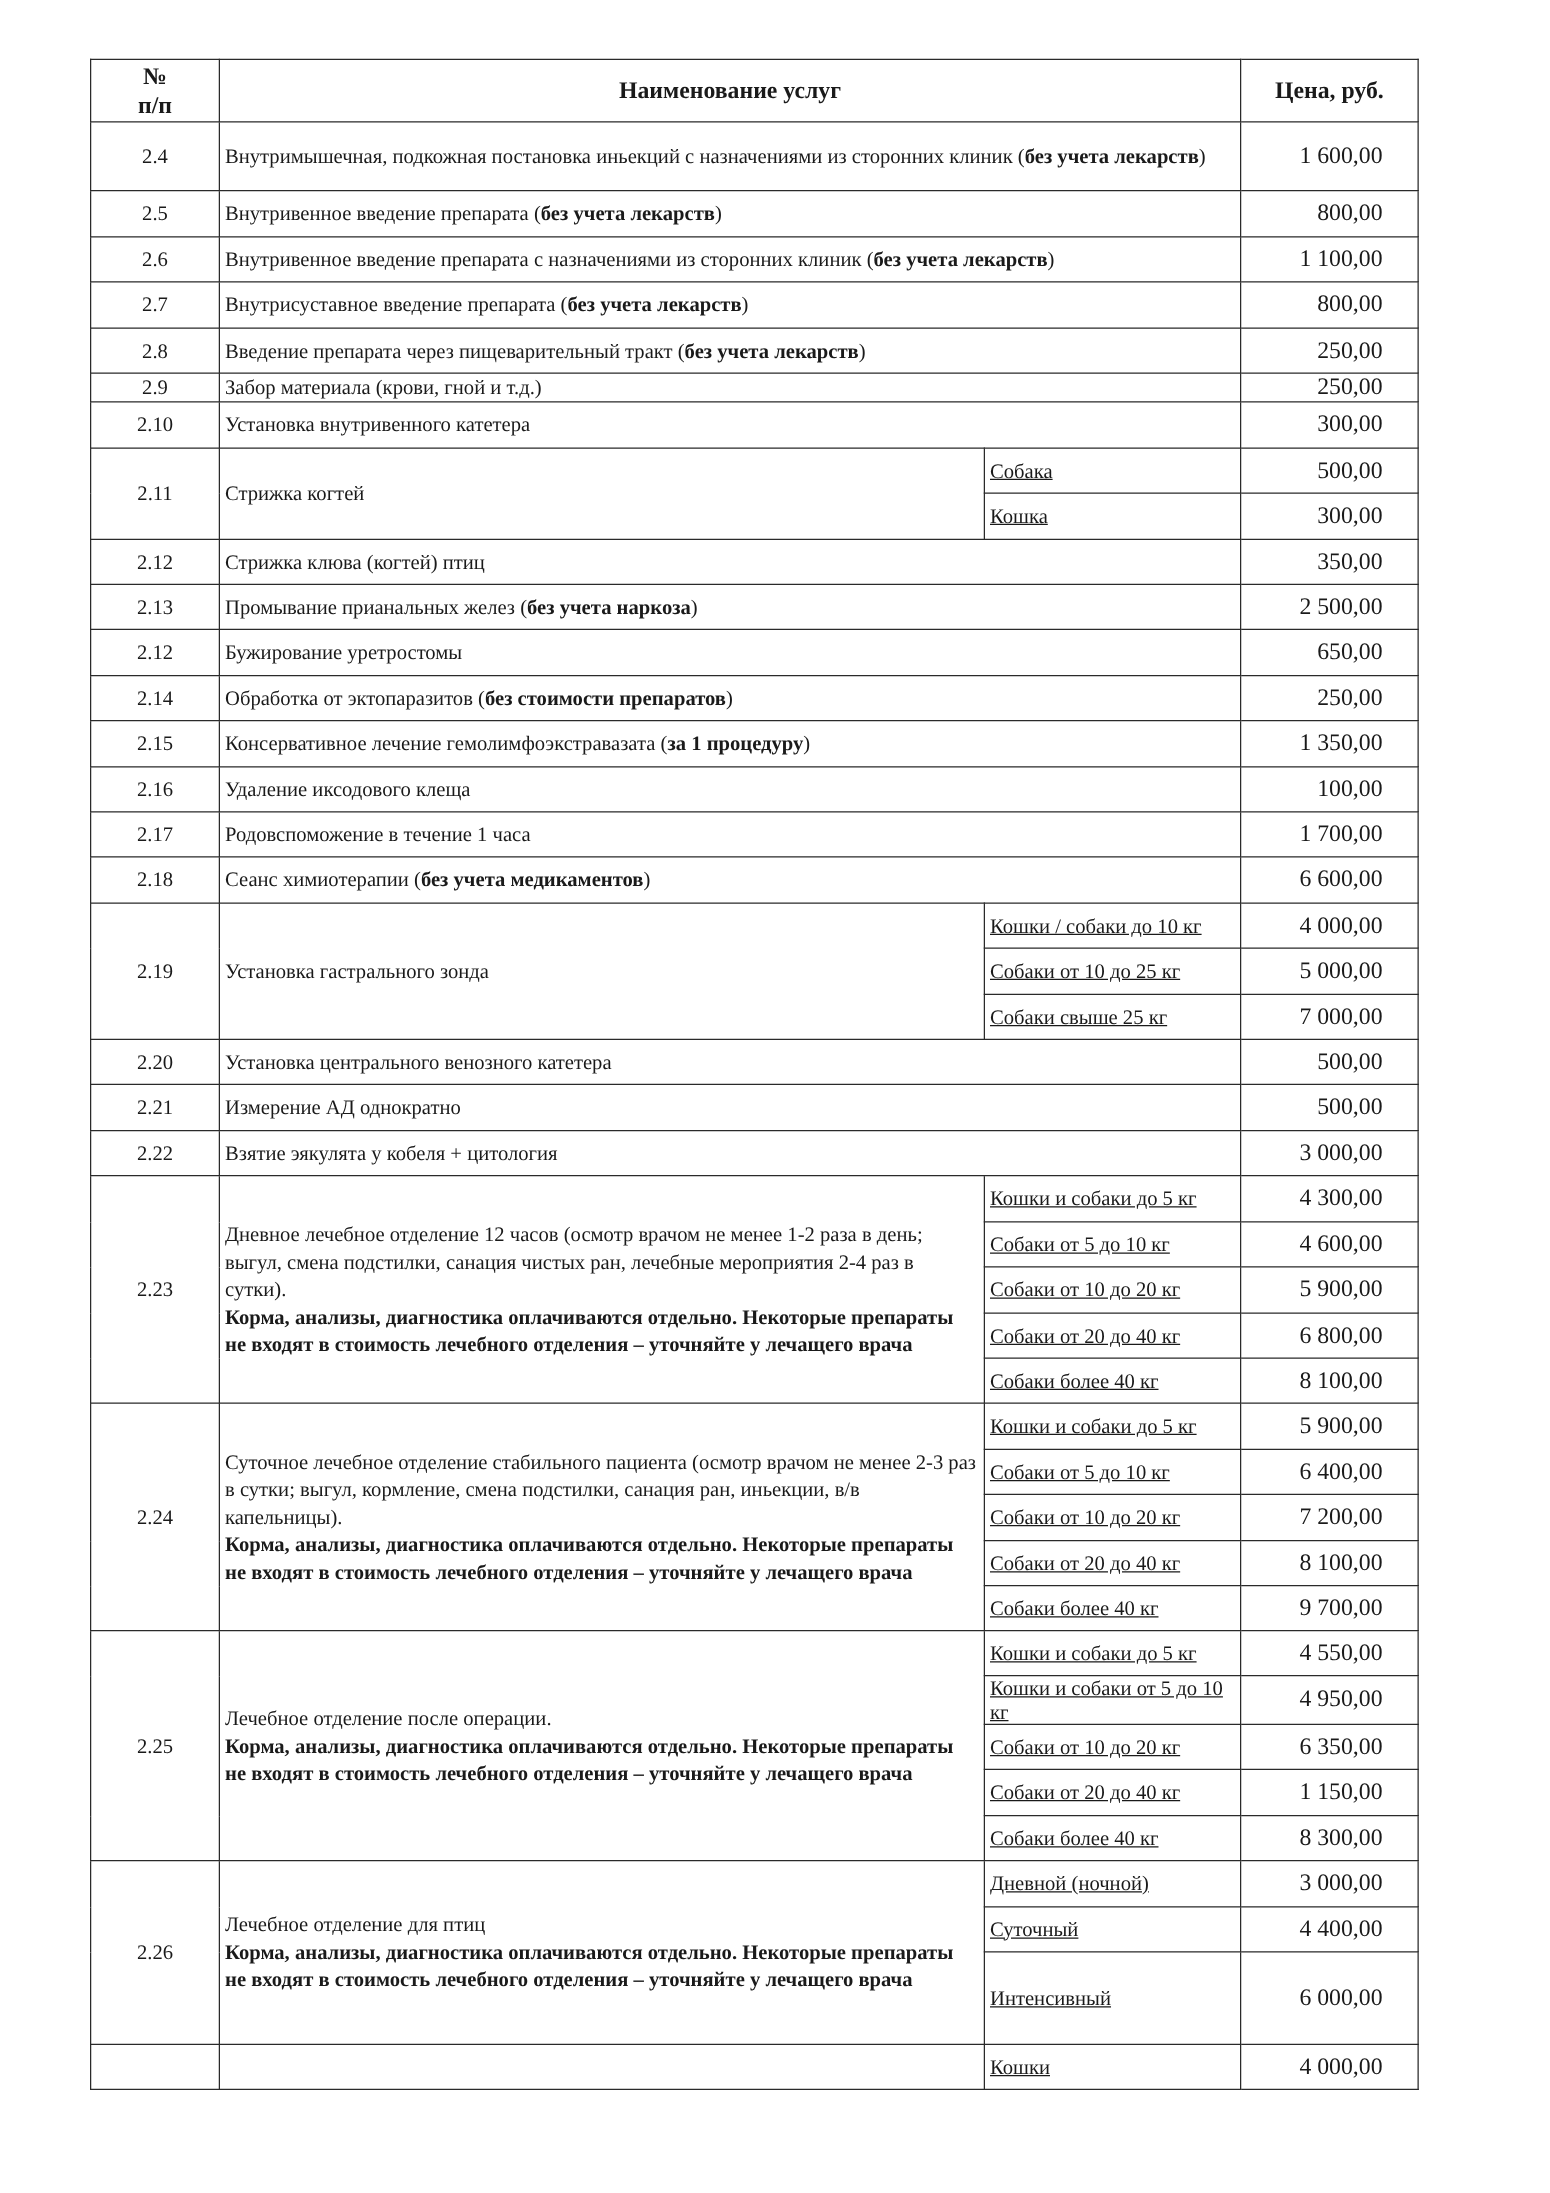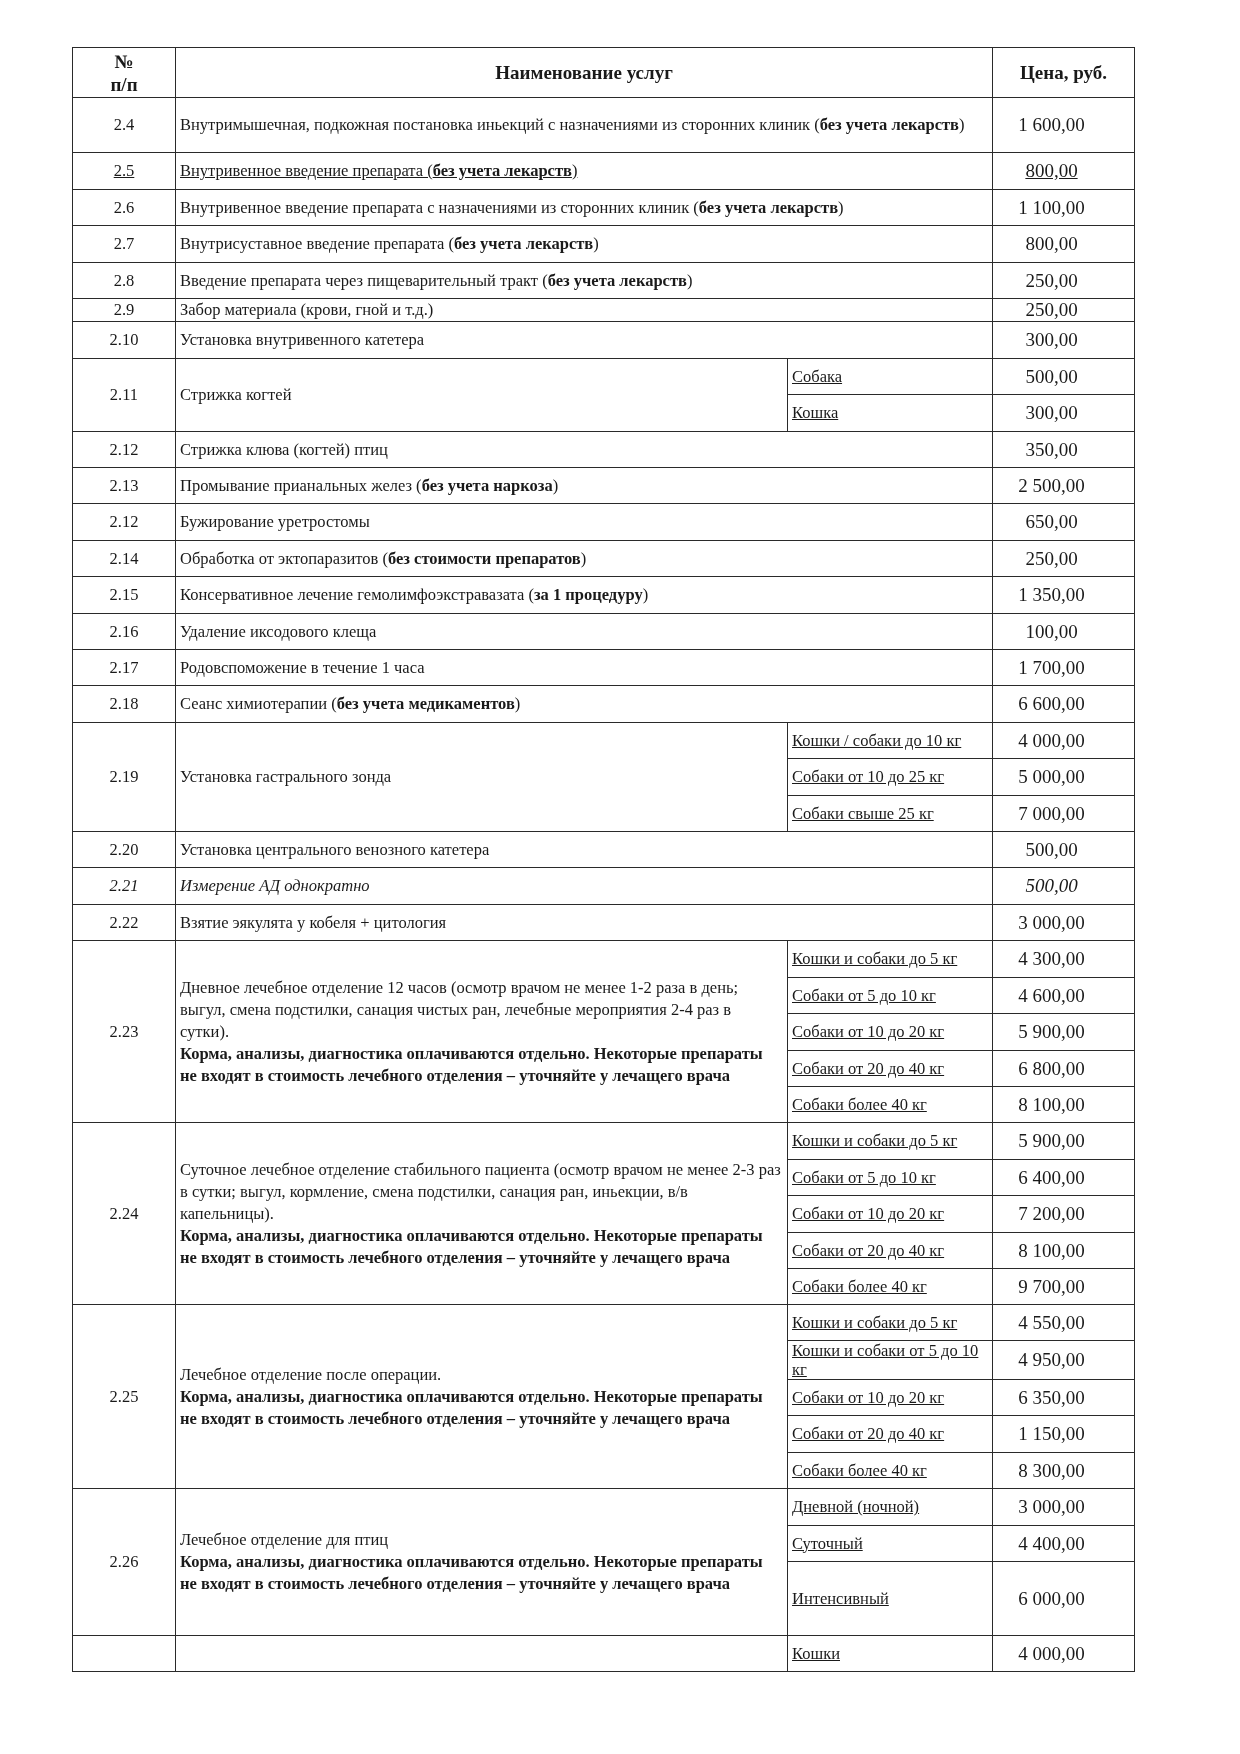--- a/index.html
+++ b/index.html
@@ -5,21 +5,21 @@
   html, body { margin:0; padding:0; background:#ffffff; }
   body { width:1240px; height:1754px; position:relative; overflow:hidden;
          font-family:"Liberation Serif", "DejaVu Serif", serif; color:#1a1a1a; }
   #price-table { position:absolute; left:72px; top:47px; width:1062px;
                  border-collapse:collapse; table-layout:fixed; }
   #price-table td, #price-table th { border:1.5px solid #2a2a2a; padding:0 4px;
                  font-size:16.5px; line-height:22px; vertical-align:middle; }
   #price-table th { font-weight:bold; font-size:19px; }
   col.c-num { width:103px; } col.c-name { width:612px; } col.c-sub { width:205px; } col.c-price { width:142px; }
   .num { text-align:center; }
-  .price { text-align:center; padding-right:28px !important; font-size:19px !important; }
+  .price { text-align:right; padding-right:28px !important; font-size:19px !important; }
   .sub { white-space:nowrap; overflow:hidden;text-decoration:underline; }
   .sub.wrap { white-space:normal; line-height:19px !important; }
   .h-num { line-height:23px !important; }
   b { font-weight:bold; }
   .desc-block { display:block; }
   
   tr.last td.open { border-bottom:none; }
 </style>
 </head>
 <body>
@@ -37,21 +37,21 @@
       <th colspan="2">Наименование услуг</th>
       <th>Цена, руб.</th>
     </tr>
   </thead>
   <tbody id="tbody">
       <tr style="height: 55px;">
         <td class="num">2.4</td>
         <td colspan="2"><span>Внутримышечная, подкожная  постановка иньекций с назначениями из сторонних клиник (</span><b>без учета лекарств</b><span>)</span></td>
         <td class="price">1 600,00</td>
       </tr>
-      <tr style="height: 37px; text-decoration: underline;">
+      <tr style="height: 37px;">
         <td class="num">2.5</td>
         <td colspan="2"><span>Внутривенное введение препарата (</span><b>без учета лекарств</b><span>)</span></td>
         <td class="price">800,00</td>
       </tr>
       <tr style="height: 36px; padding-left: 44px;">
         <td class="num">2.6</td>
         <td colspan="2"><span>Внутривенное введение препарата  с назначениями из сторонних клиник (</span><b>без учета лекарств</b><span>)</span></td>
         <td class="price">1 100,00</td>
       </tr>
       <tr style="height: 37px; margin-top: 36px;">
@@ -140,21 +140,21 @@
       </tr>
       <tr style="height: 36px;">
         <td class="sub">Собаки свыше 25 кг</td>
         <td class="price">7 000,00</td>
       </tr>
       <tr style="height: 36px;">
         <td class="num">2.20</td>
         <td colspan="2"><span>Установка центрального венозного катетера</span></td>
         <td class="price">500,00</td>
       </tr>
-      <tr style="height: 37px; font-style: italic;">
+      <tr style="height: 37px;">
         <td class="num">2.21</td>
         <td colspan="2"><span>Измерение АД однократно</span></td>
         <td class="price">500,00</td>
       </tr>
       <tr style="height: 36px;">
         <td class="num">2.22</td>
         <td colspan="2"><span>Взятие эякулята у кобеля + цитология</span></td>
         <td class="price">3 000,00</td>
       </tr>
       <tr style="height: 37px;">

